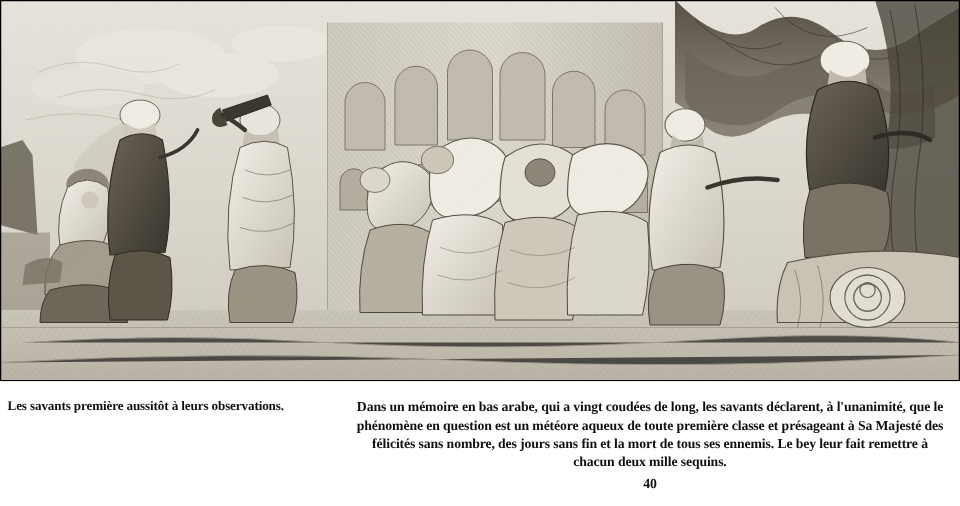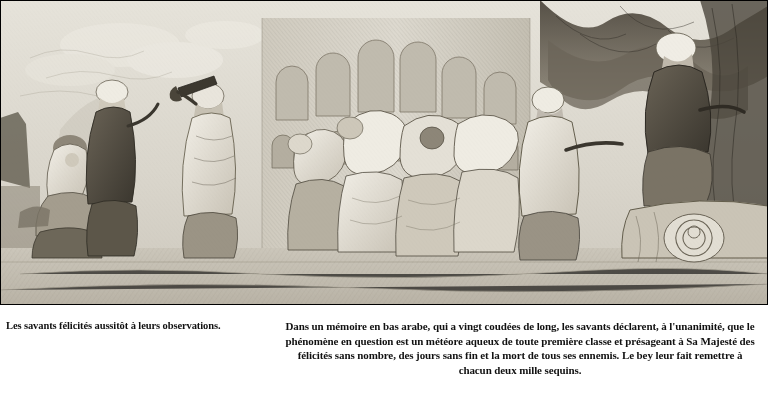--- a/index.html
+++ b/index.html
@@ -280,17 +280,18 @@
           </g>
         </g>
       </g>
 
       <rect x="0" y="0" width="768" height="305" fill="url(#hatchFine)" opacity="0.12"></rect>
       <rect x="0" y="0" width="768" height="305" fill="none" stroke="#000000" stroke-width="2"></rect>
     </svg>
   </div>
 
   <div class="textarea">
-    <div class="caption-left">Les savants félicités aussitôt à leurs observations.</div>
+    <div class="caption-left">Les savants première aussitôt à leurs observations.</div>
     <div class="caption-right">Dans un mémoire en bas arabe, qui a vingt coudées de long, les savants déclarent, à l'unanimité, que le phénomène en question est un météore aqueux de toute première classe et présageant à Sa Majesté des félicités sans nombre, des jours sans fin et la mort de tous ses ennemis. Le bey leur fait remettre à chacun deux mille sequins.</div>
+    <div class="page-number">40</div>
   </div>
 
 </div>
 
 </body></html>

